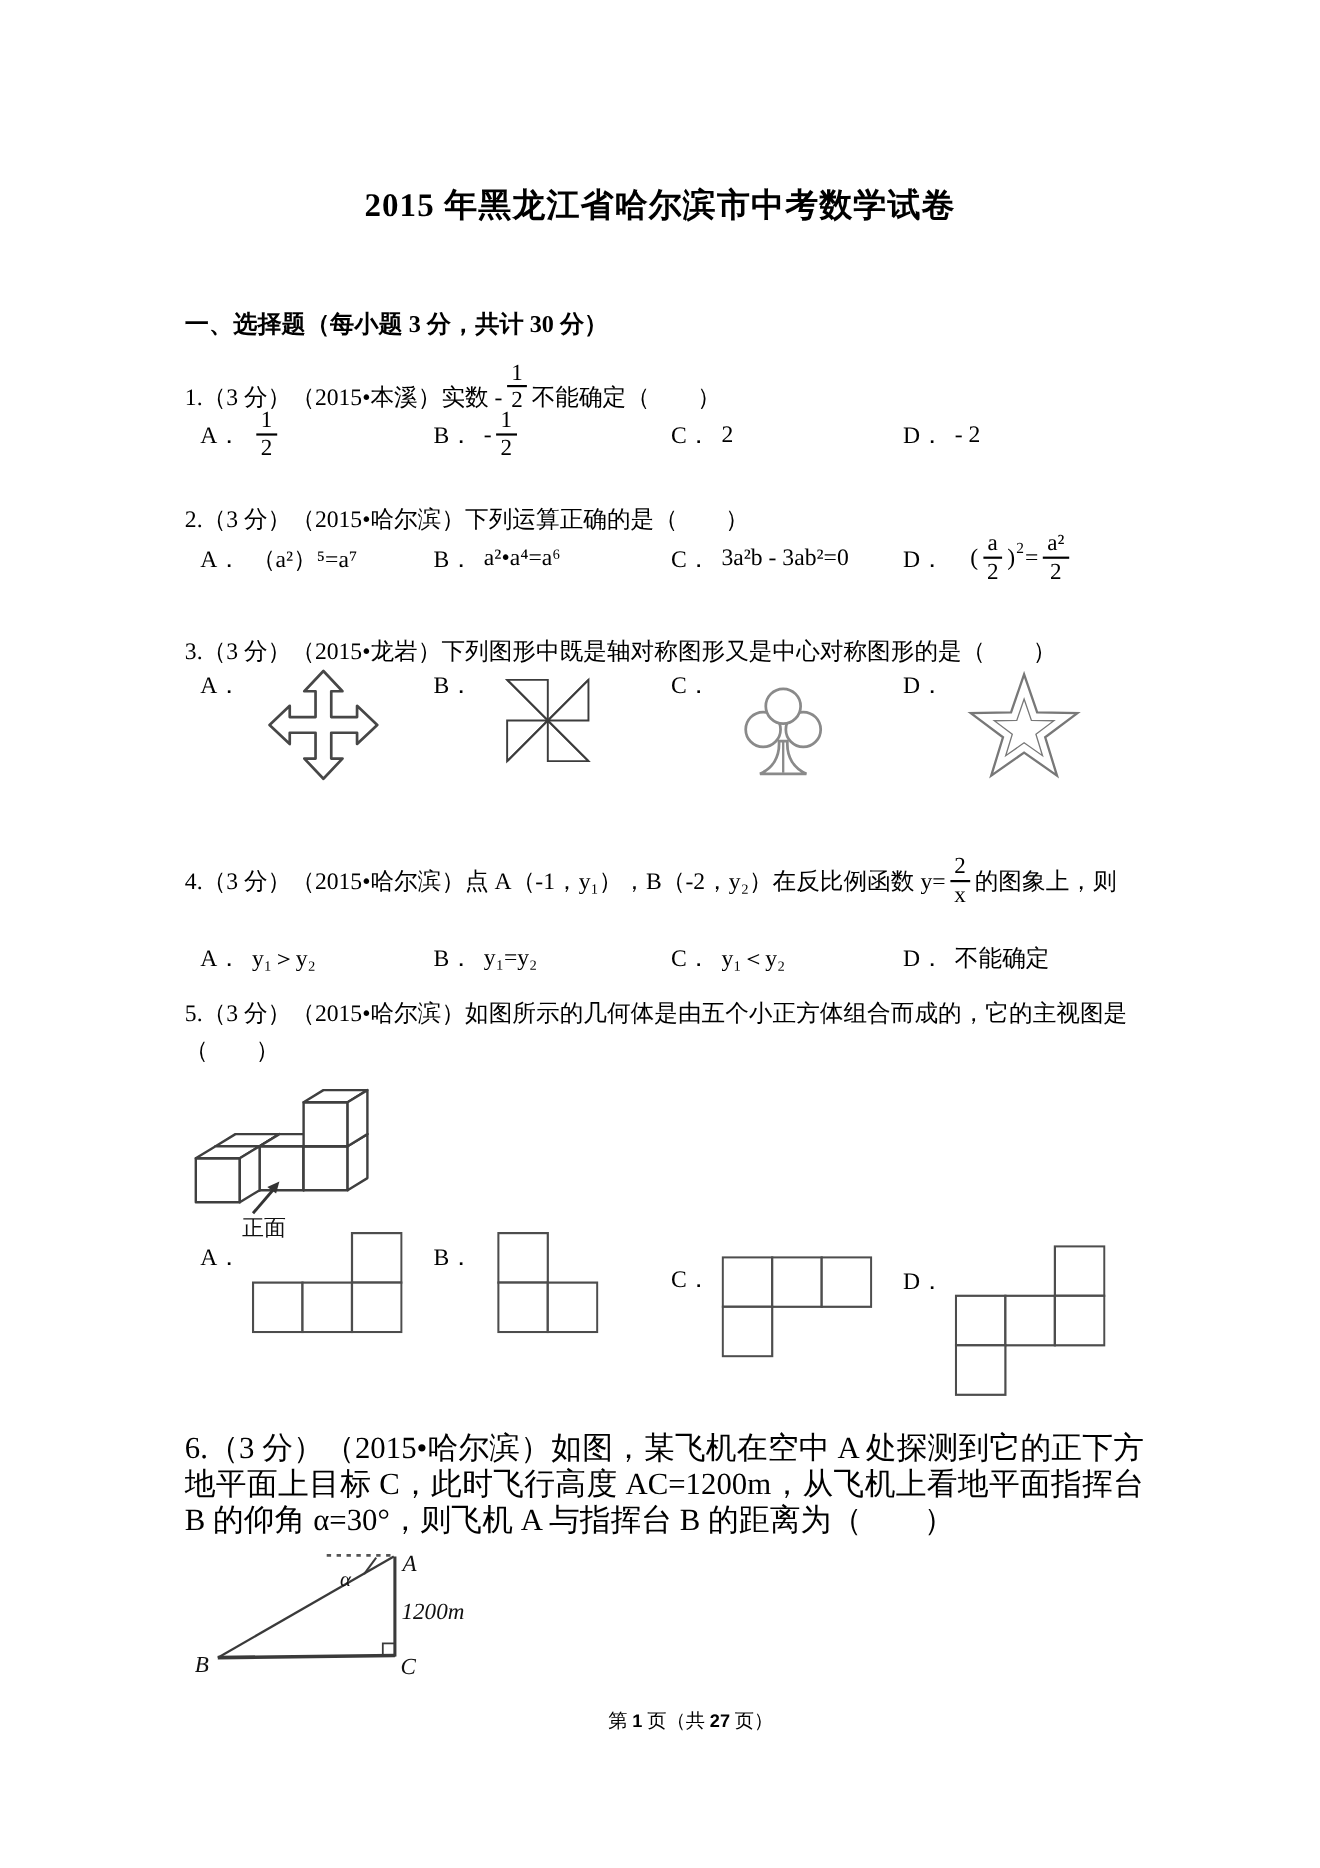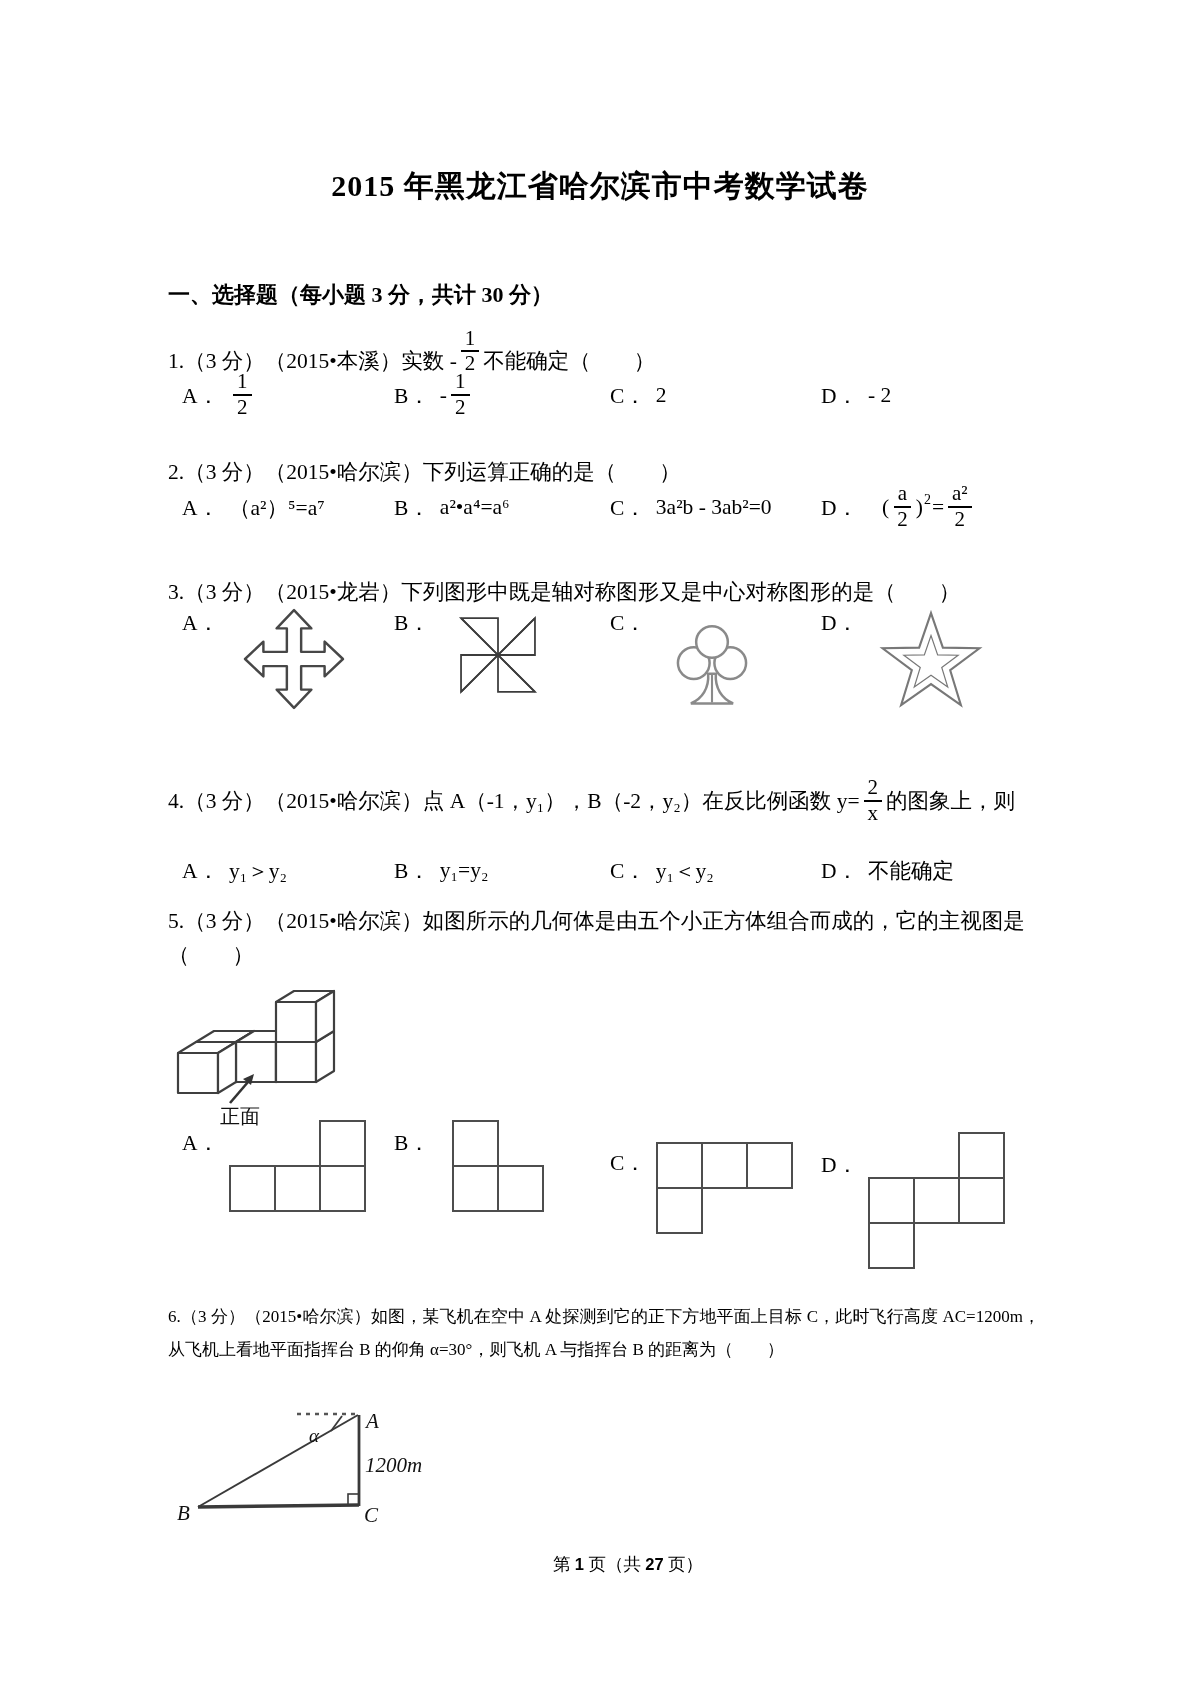--- a/index.html
+++ b/index.html
@@ -4,21 +4,21 @@
 <style>
   html,body{margin:0;padding:0;background:#888;}
   .page{position:relative;width:1200px;height:1698px;background:#ffffff;margin:0 auto;
         font-family:"Liberation Serif","DejaVu Serif",serif;color:#000;overflow:hidden;}
   .title{position:absolute;top:166px;left:0;width:1200px;margin:0;text-align:center;
          font-size:30px;font-weight:bold;letter-spacing:1px;}
   .content{position:absolute;left:168px;top:0;width:872px;height:1214px;}
   .section{position:absolute;top:280px;left:0;margin:0;font-size:22px;font-weight:bold;}
   .row{position:absolute;left:0;width:872px;font-size:21.5px;line-height:30px;display:flex;
        align-items:center;flex-wrap:wrap;}
-  .para{position:absolute;left:0;width:872px;font-size:17px;line-height:33px;text-align:justify;}
+  .para{position:absolute;left:0;width:872px;font-size:28px;line-height:33px;text-align:justify;}
   .opts{position:absolute;left:0;width:858px;padding-left:14px;display:grid;
         grid-template-columns:212px 216px 211px 1fr;font-size:21.5px;}
   .opt{display:flex;align-items:center;}
   .opt.top{align-items:flex-start;}
   .olabel{margin-right:10px;white-space:nowrap;}
   .frac{display:inline-flex;flex-direction:column;align-items:center;vertical-align:middle;
         margin:0 4px;line-height:1.12;font-size:21px;}
   .frac .num{padding:0 4px;border-bottom:2px solid #000;}
   .frac .den{padding:0 4px;}
   sup.exp{font-size:14px;line-height:0;position:relative;top:-7px;margin:0 1px;}

